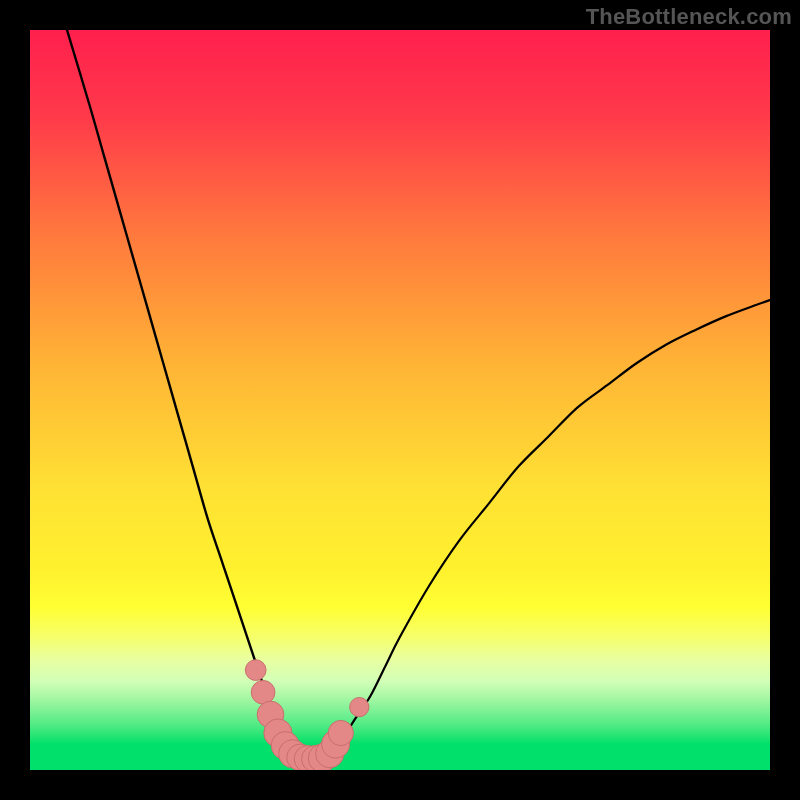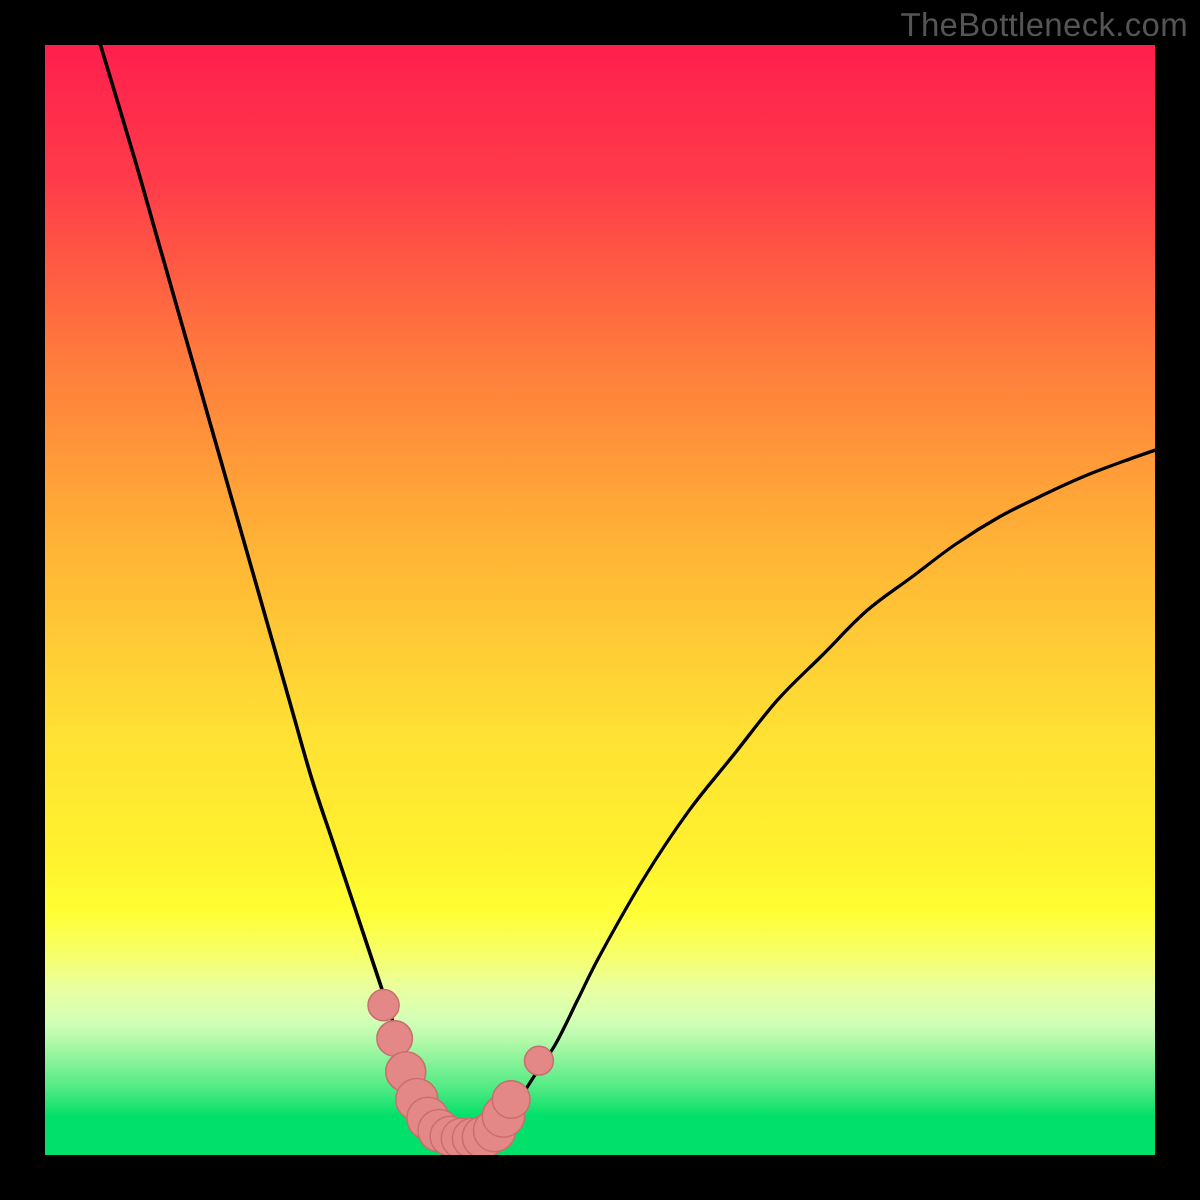--- a/index.html
+++ b/index.html
@@ -1,16 +1,16 @@
 <!DOCTYPE html>
 <html><head>
 <meta charset="utf-8">
 <style>
   html,body{margin:0;padding:0;width:800px;height:800px;overflow:hidden;background:#000;font-family:Arial,Helvetica,sans-serif}
-  .attribution{position:absolute;top:4px;right:8px;color:#555;font-size:22px;font-weight:400;letter-spacing:.2px;z-index:10}
+  .attribution{position:absolute;top:4px;right:8px;color:#555;font-size:22px;font-weight:700;letter-spacing:.2px;z-index:10}
   .plot-wrap{position:absolute;left:30px;top:30px;width:740px;height:740px;background:#000}
   svg{display:block}
 </style>
 </head>
 <body>
 
 <div class="attribution">TheBottleneck.com</div>
 
 <div class="plot-wrap">
   <svg id="chart-svg" width="740" height="740" viewBox="0 0 740 740">

